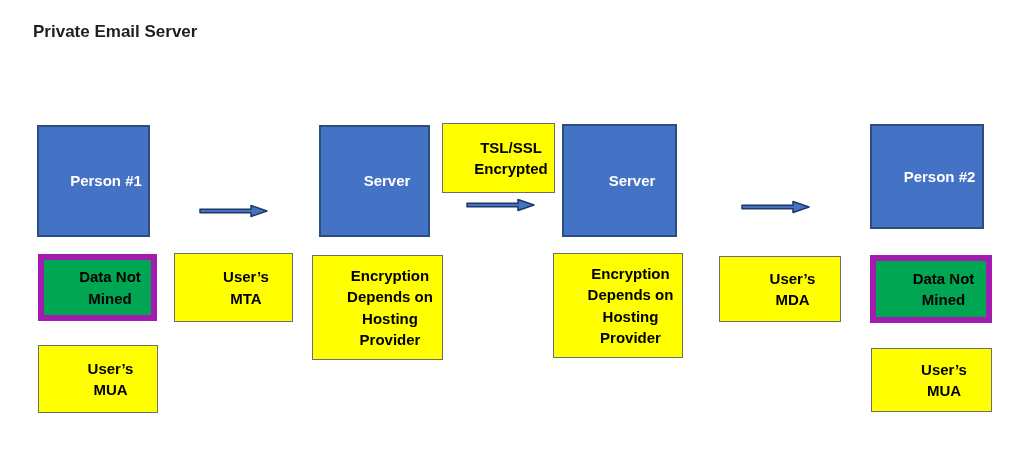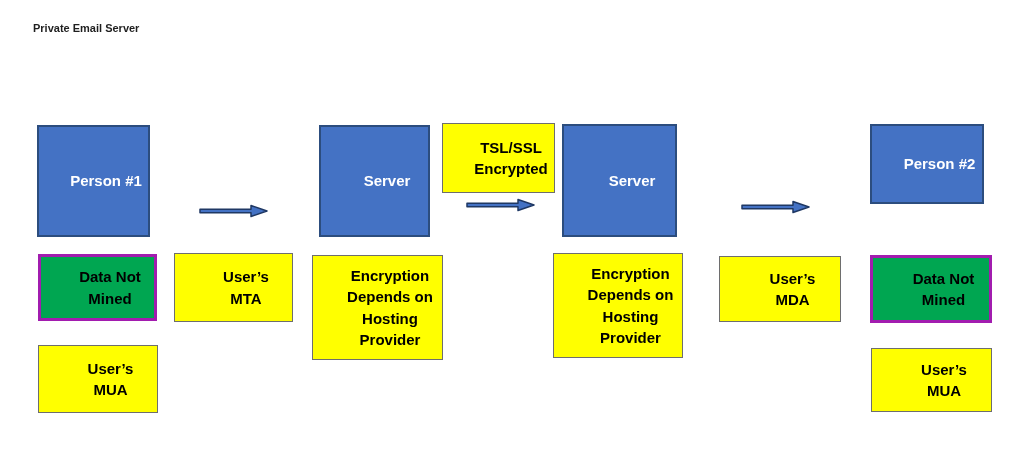--- a/index.html
+++ b/index.html
@@ -12,21 +12,21 @@
     position: relative;
     width: 1023px;
     height: 450px;
     background: #ffffff;
     overflow: hidden;
   }
   .title {
     position: absolute;
     left: 33px;
     top: 22px;
-    font-size: 11px;
+    font-size: 17px;
     font-weight: bold;
     color: #1f1f1f;
     white-space: nowrap;
   }
   .node {
     position: absolute;
     box-sizing: border-box;
     display: flex;
     align-items: center;
     justify-content: center;
@@ -42,32 +42,32 @@
     border: 2px solid var(--box_blue_border, #2C4D7E);
     color: #ffffff;
   }
   .yellow {
     background: var(--box_yellow, #FFFF00);
     border: 1px solid #6e6e6e;
     color: #000000;
   }
   .green {
     background: var(--box_green, #00A651);
-    border: 3px solid #a21caf;
+    border: 6px solid #a21caf;
     color: #000000;
   }
   .arrow {
     position: absolute;
   }
   
   #person1      { left: 37px;  top: 125px; width: 113px; height: 112px; }
   #server-left  { left: 319px; top: 125px; width: 111px; height: 112px; }
   #tsl-ssl      { left: 442px; top: 123px; width: 113px; height: 70px;  }
   #server-right { left: 562px; top: 124px; width: 115px; height: 113px; }
-  #person2      { left: 870px; top: 124px; width: 114px; height: 80px; }
+  #person2      { left: 870px; top: 124px; width: 114px; height: 105px; }
   
   #arrow1 { left: 199px; top: 203px; }
   #arrow2 { left: 466px; top: 197px; }
   #arrow3 { left: 741px; top: 199px; }
   
   #data-not-mined-left  { left: 38px;  top: 254px; width: 119px; height: 67px;  }
   #users-mta            { left: 174px; top: 253px; width: 119px; height: 69px;  }
   #encryption-left      { left: 312px; top: 255px; width: 131px; height: 105px; }
   #encryption-right     { left: 553px; top: 253px; width: 130px; height: 105px; }
   #users-mda            { left: 719px; top: 256px; width: 122px; height: 66px;  }

